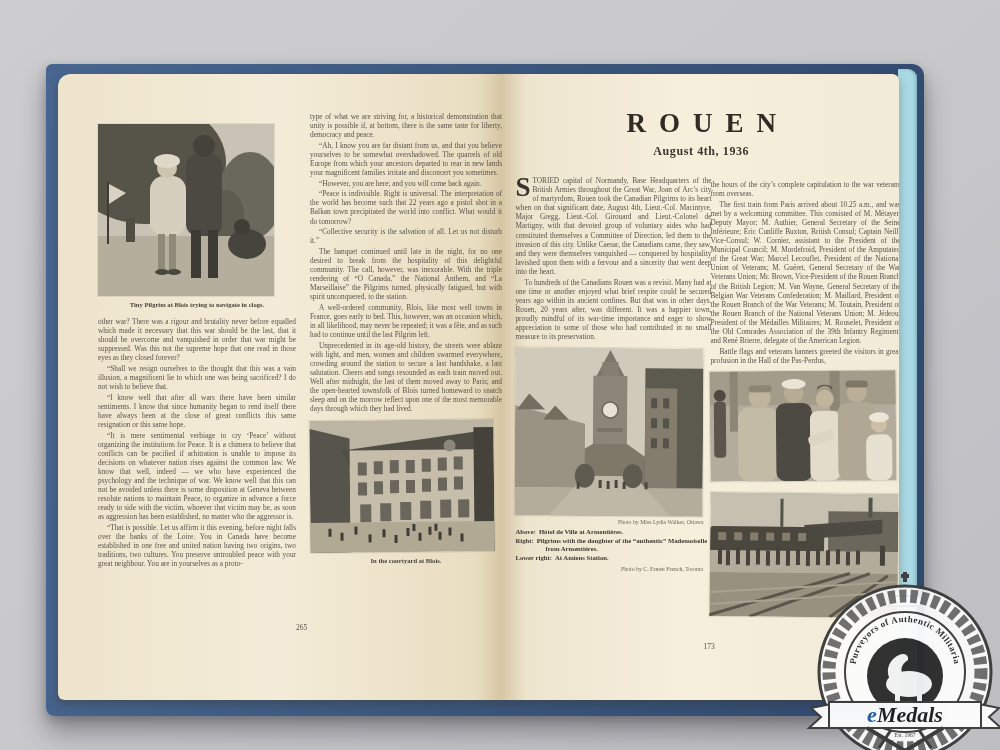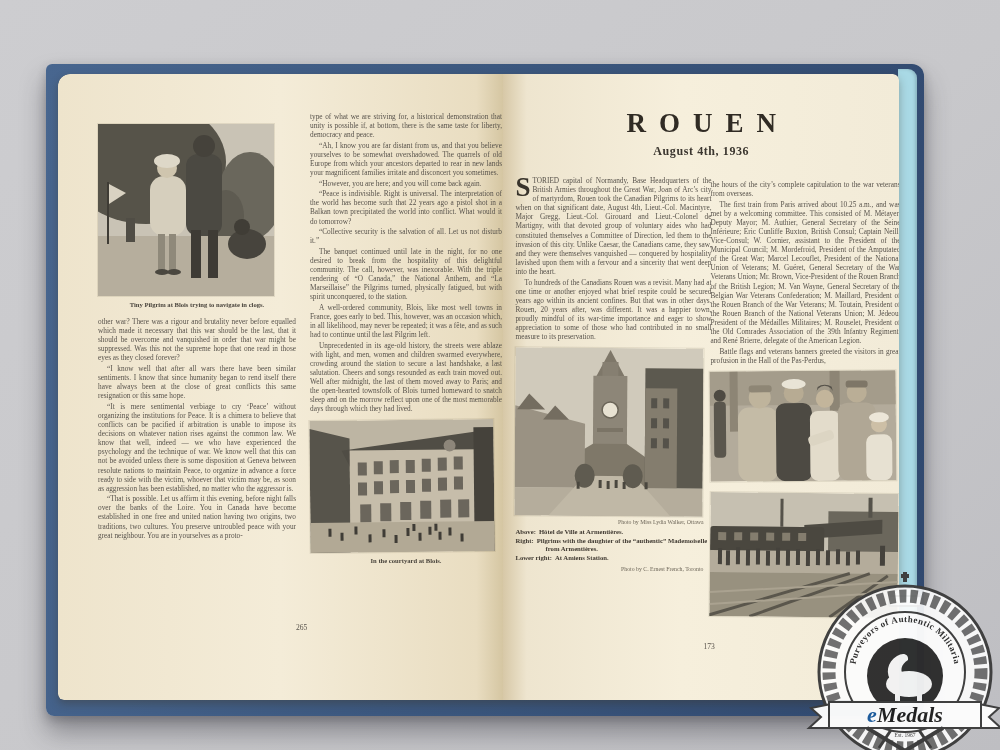--- a/index.html
+++ b/index.html
@@ -78,20 +78,21 @@
               <rect x="60" y="110" width="7" height="36" fill="#8f897a"></rect>
               <rect x="71" y="110" width="7" height="36" fill="#8f897a"></rect>
               <ellipse cx="64" cy="148" rx="7" ry="3" fill="#4a473f"></ellipse>
               <ellipse cx="76" cy="148" rx="7" ry="3" fill="#4a473f"></ellipse>
               <ellipse cx="149" cy="120" rx="19" ry="15" fill="#47443d"></ellipse>
               <circle cx="144" cy="103" r="8" fill="#403d36"></circle>
             </svg>
           </figure>
           <div class="fig-cap">Tiny Pilgrim at Blois trying to navigate in clogs.</div>
           <p class="noindent">other war?  There was a rigour and brutality never before equalled which made it necessary that this war should be the last, that it should be overcome and vanquished in order that war might be suppressed.  Was this not the supreme hope that one read in those eyes as they closed forever?</p>
+          <p>“Shall we resign ourselves to the thought that this was a vain illusion, a magnificent lie to which one was being sacrificed?  I do not wish to believe that.</p>
           <p>“I know well that after all wars there have been similar sentiments.  I know that since humanity began to rend itself there have always been at the close of great conflicts this same resignation or this same hope.</p>
           <p>“It is mere sentimental verbiage to cry ‘Peace’ without organizing the institutions for Peace.  It is a chimera to believe that conflicts can be pacified if arbitration is unable to impose its decisions on whatever nation rises against the common law.  We know that well, indeed — we who have experienced the psychology and the technique of war.  We know well that this can not be avoided unless there is some disposition at Geneva between resolute nations to maintain Peace, to organize in advance a force ready to side with the victim, whoever that victim may be, as soon as aggression has been established, no matter who the aggressor is.</p>
           <p>“That is possible.  Let us affirm it this evening, before night falls over the banks of the Loire.  You in Canada have become established in one free and united nation having two origins, two traditions, two cultures.  You preserve untroubled peace with your great neighbour.  You are in yourselves as a proto-</p>
         </div>
 
         <div class="lp-col2 body-text">
           <p class="noindent">type of what we are striving for, a historical demonstration that unity is possible if, at bottom, there is the same taste for liberty, democracy and peace.</p>
           <p>“Ah, I know you are far distant from us, and that you believe yourselves to be somewhat overshadowed. The quarrels of old Europe from which your ancestors departed to rear in new lands your magnificent families irritate and disconcert you sometimes.</p>
           <p>“However, you are here; and you will come back again.</p>
           <p>“Peace is indivisible.  Right is universal.  The interpretation of the world has become such that 22 years ago a pistol shot in a Balkan town precipitated the world into conflict.  What would it do tomorrow?</p>

